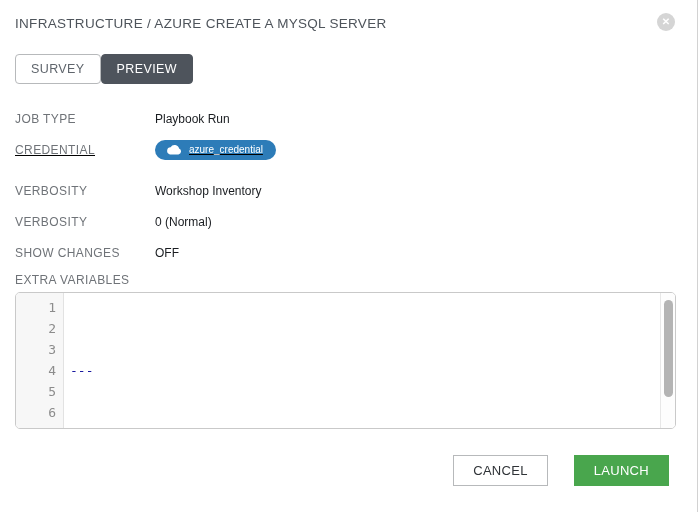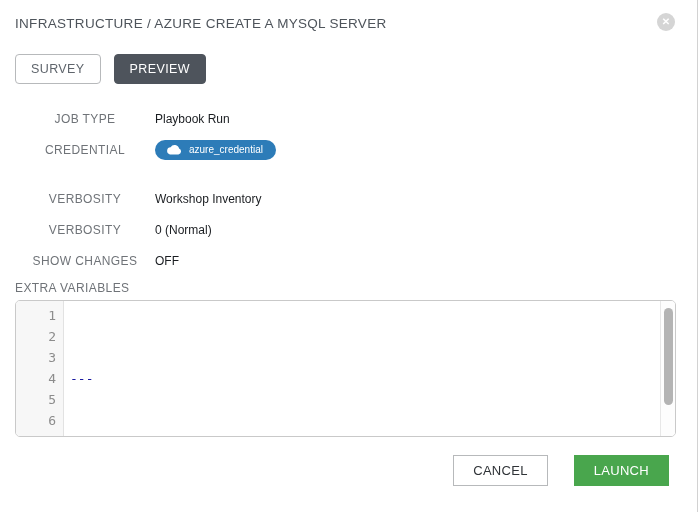--- a/index.html
+++ b/index.html
@@ -10,33 +10,33 @@
 
   
   .dialog-header { padding:14px 15px 0 15px; position:relative; }
   .dialog-title { font-size:13.5px; font-weight:normal; color:#4e545b; letter-spacing:.3px; }
   .close-btn { position:absolute; right:22px; top:13px; width:18px; height:18px;
                border-radius:50%; background:#d5d5d5; color:#fff; display:flex;
                align-items:center; justify-content:center; font-size:10px;
                font-weight:bold; cursor:pointer; line-height:1; }
 
   
-  .tabs { margin:22px 15px 8px 15px; display:flex; gap:13px; }
+  .tabs { margin:22px 15px 8px 15px; display:flex; }
   .tab { font-size:12.5px; letter-spacing:.4px; padding:7px 15px; border-radius:4px;
          border:1px solid #b7b9bb; color:#5f656c; background:#fff; cursor:pointer; }
   .tab.active { background:#4e545c; border-color:#4e545c; color:#fff; }
 
   
   .fields { margin-top:24px; }
   .field-row { display:flex; align-items:center; min-height:22px; margin-bottom:9px; }
   .field-label { width:155px; padding-left:15px; font-size:12px; color:#6f7378;
-                 letter-spacing:.4px; flex-shrink:0;text-align:center; }
+                 letter-spacing:.4px; flex-shrink:0; }
   .field-value { font-size:12px; color:#1a1d21; }
   .field-badge { display:none; }
-  .field-row.type-badge { margin-bottom:27px; }
+  .field-row.type-badge { margin-bottom:19px;text-decoration:underline; }
   .field-row.type-badge .field-badge { display:inline-flex; align-items:center; gap:7px;
       background:#2d7cb8; color:#fff; border-radius:12px; padding:4px 13px 5px 11px;
       font-size:10px; }
 
   
   .extra-label { padding-left:15px; font-size:12px; color:#6f7378; letter-spacing:.4px;
                  margin-bottom:5px; }
   .editor { position:relative; margin-left:15px; width:661px; height:137px;
             border:1px solid #c9c9c9; border-radius:5px; background:#fff;
             display:flex; overflow:hidden; }

